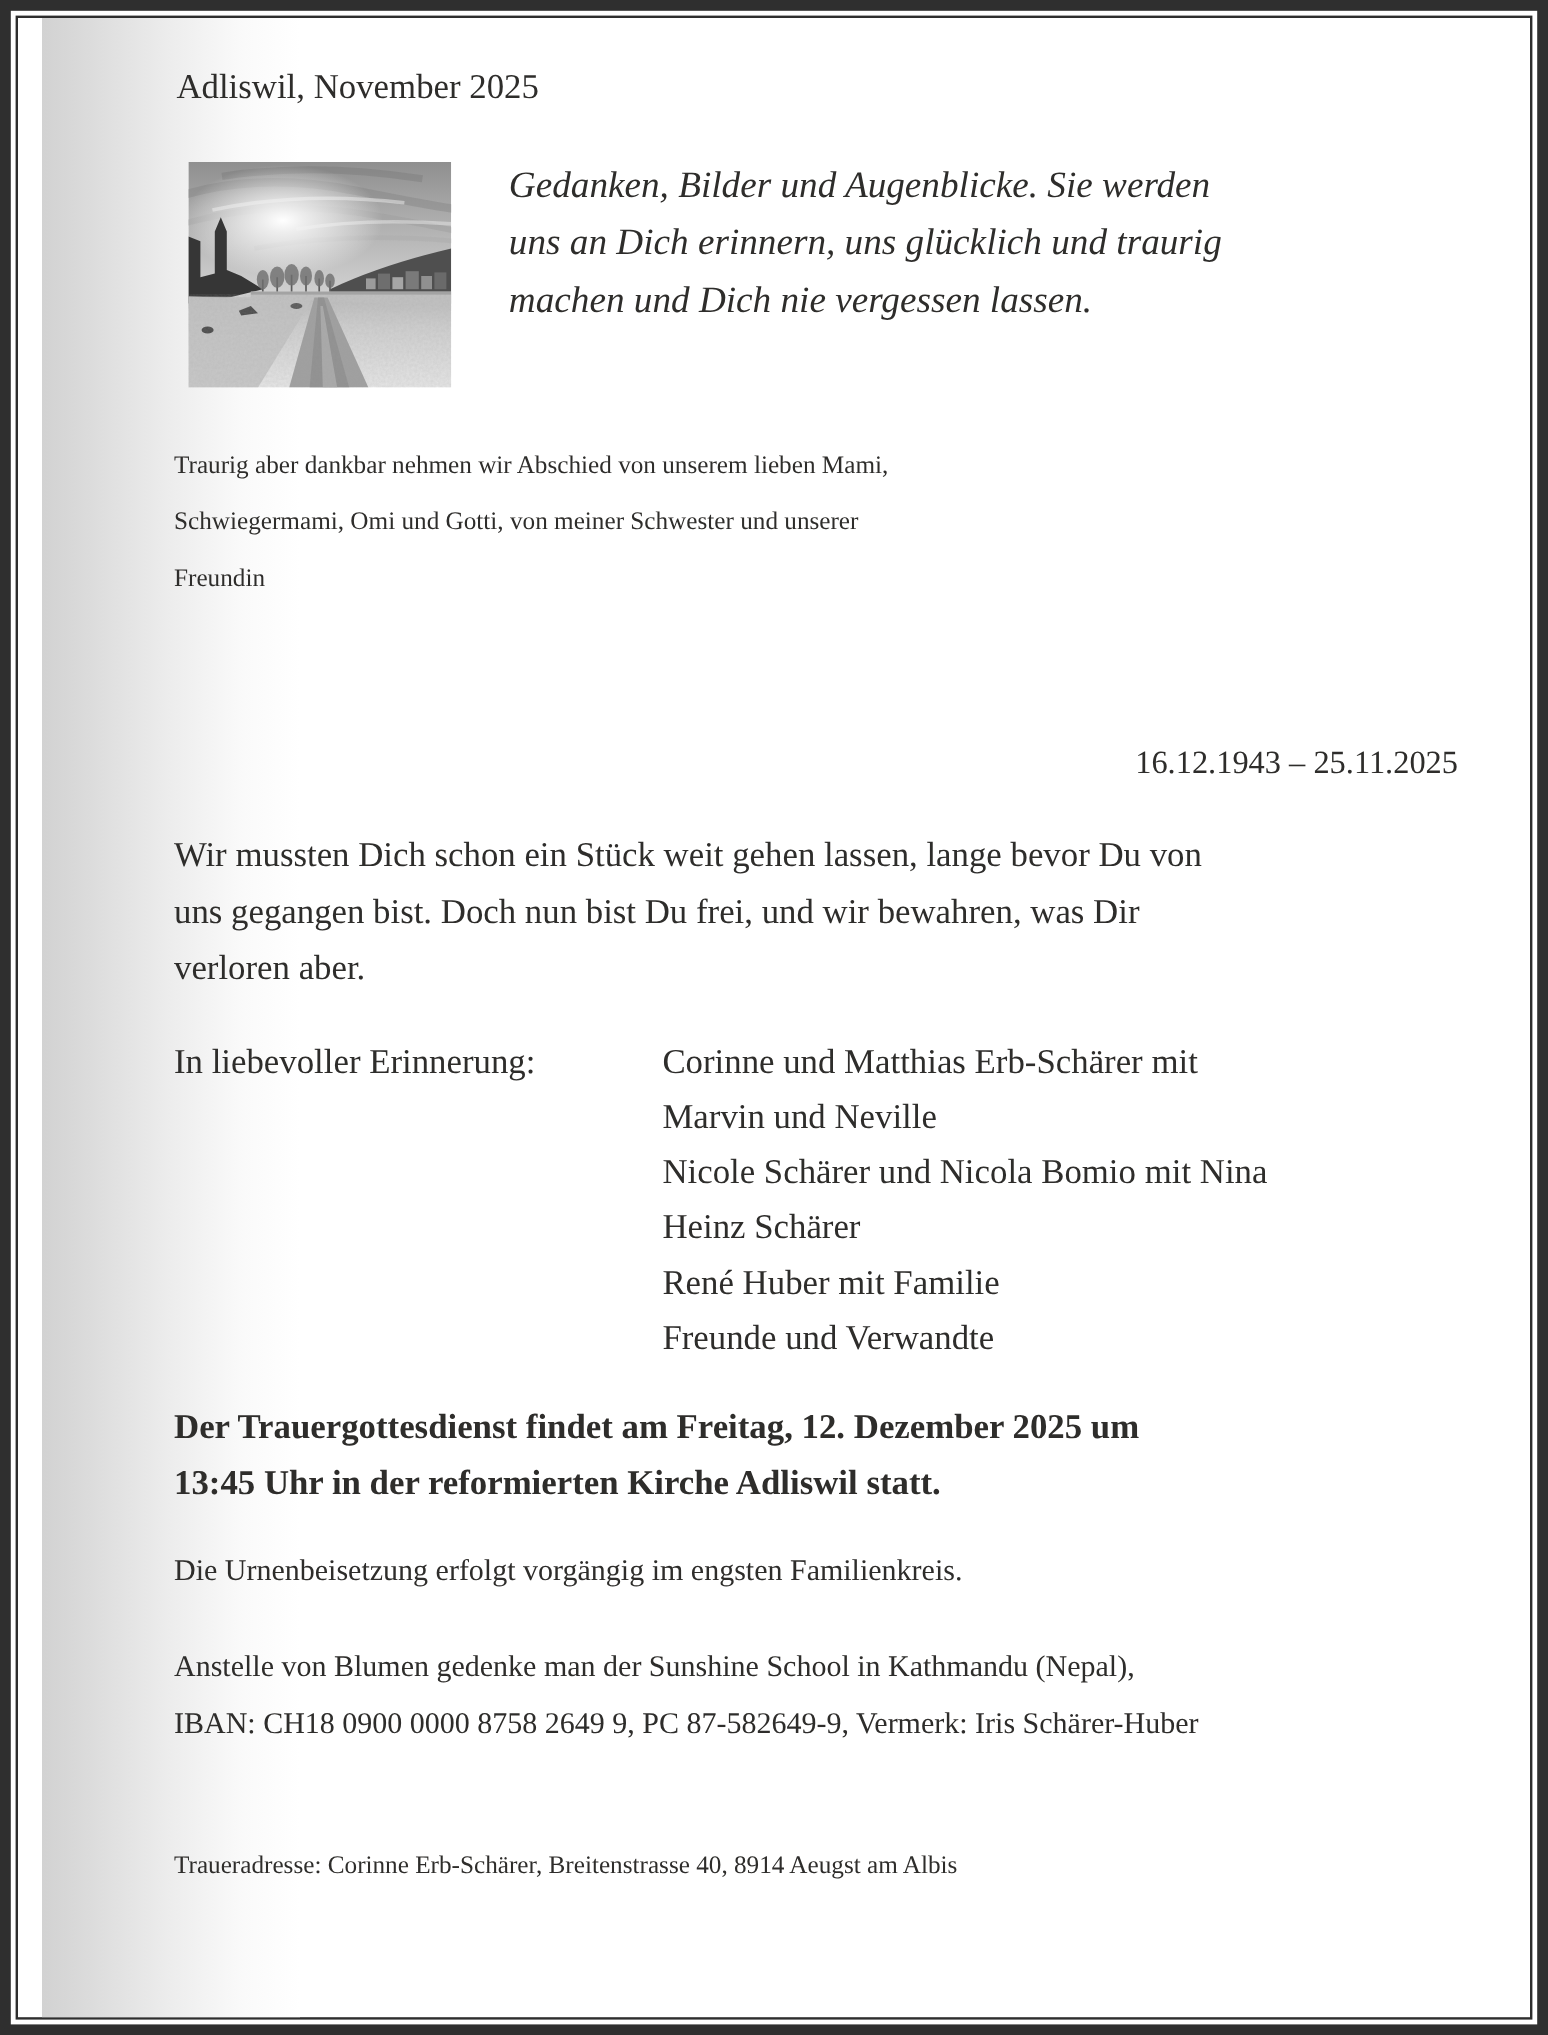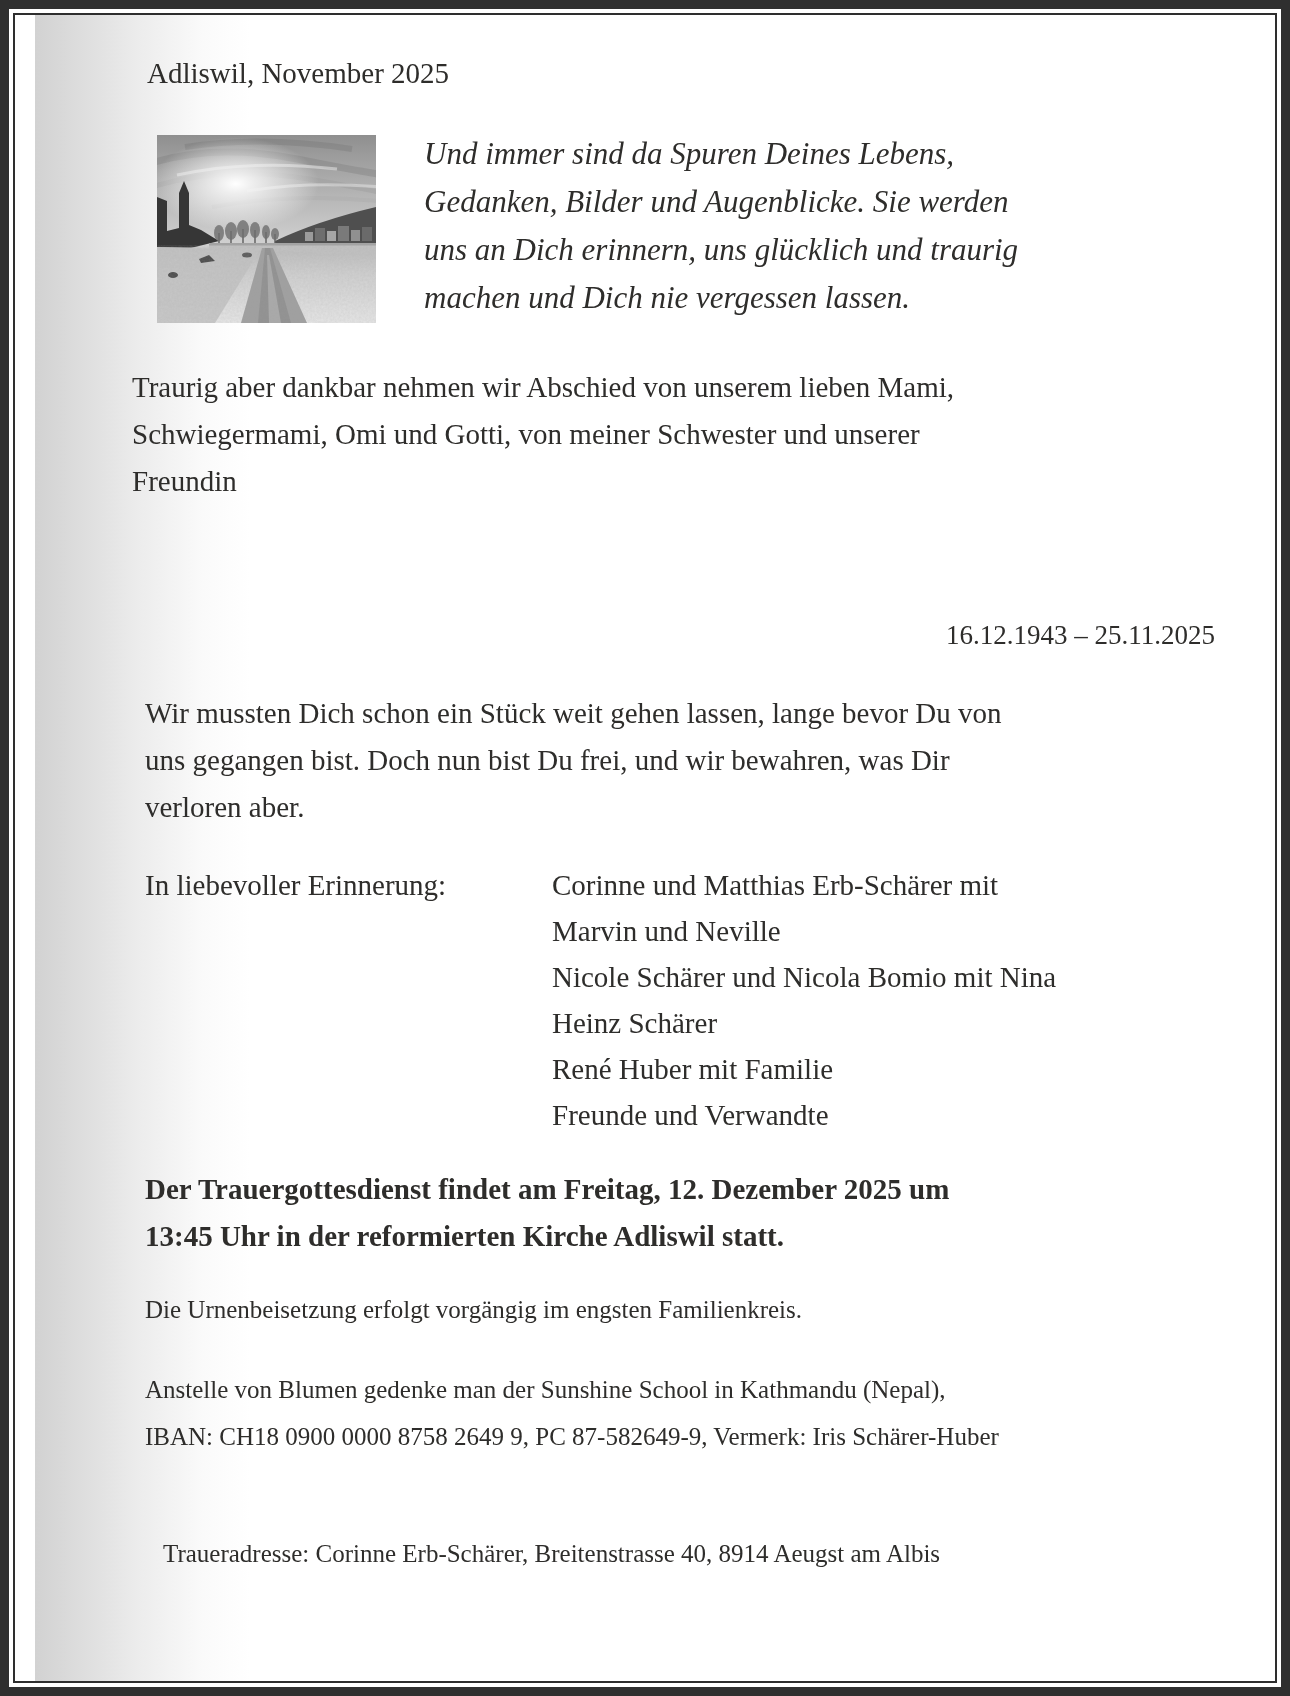--- a/index.html
+++ b/index.html
@@ -16,30 +16,30 @@
   .inner{position:absolute;inset:13px;border:2px solid #2e2e2e;background:#ffffff;}
   .shade{
     position:absolute;left:35px;top:15px;bottom:15px;width:215px;
     background:linear-gradient(to right,#d2d2d2 0%,#d8d8d8 12%,#ececec 48%,#fafafa 78%,#ffffff 100%);
   }
   .content{position:absolute;inset:0;color:#2e2d2b;}
   .abs{position:absolute;}
   .dateline{left:147px;top:54px;font-size:29px;line-height:38px;}
   .photo{left:157px;top:135px;width:219px;height:188px;display:block;}
   .verse{left:424px;top:130px;font-size:31px;font-style:italic;line-height:48px;white-space:nowrap;}
-  .intro{left:132px;top:364px;font-size:29px;line-height:47px;white-space:nowrap;}
+  .intro{left:145px;top:364px;font-size:21px;line-height:47px;white-space:nowrap;}
   .name{left:145px;top:540px;width:1070px;text-align:center;font-size:58px;font-weight:bold;letter-spacing:-0.5px;}
   .dates{left:145px;top:620px;width:1070px;text-align:right;font-size:27px;}
   .farewell{left:145px;top:690px;font-size:29px;line-height:47px;white-space:nowrap;}
   .rem-label{left:145px;top:862px;font-size:29px;line-height:46px;}
   .mourners{left:552px;top:862px;font-size:29px;line-height:46px;white-space:nowrap;}
   .service{left:145px;top:1166px;font-size:29px;line-height:47px;white-space:nowrap;font-weight:bold;}
   .urn{left:145px;top:1290px;font-size:25px;line-height:40px;font-family:Liberation Serif, serif;}
   .donation{left:145px;top:1366px;font-size:25px;line-height:47px;white-space:nowrap;}
-  .address{left:163px;top:1534px;font-size:25px;line-height:40px;text-align:right;}
+  .address{left:145px;top:1534px;font-size:21px;line-height:40px;text-align:right;}
 </style>
 </head>
 <body>
 
 <div class="canvas">
   <div class="mat"></div>
   <div class="inner"></div>
   <div class="shade"></div>
 
   <div class="content">
@@ -126,21 +126,20 @@
       <g fill="#4a4a4a">
         <path d="M42 124 L52 120 L58 126 L44 128 Z"></path>
         <ellipse cx="16" cy="140" rx="5" ry="3"></ellipse>
         <ellipse cx="90" cy="120" rx="5" ry="2.5" fill="#5a5a5a"></ellipse>
       </g>
 
       <rect x="0" y="110" width="219" height="78" filter="url(#grain)" opacity="0.4"></rect>
     </svg>
 
     <div class="abs verse">
-        <div>Und immer sind da Spuren Deines Lebens,</div>
         <div>Gedanken, Bilder und Augenblicke. Sie werden</div>
         <div>uns an Dich erinnern, uns glücklich und traurig</div>
         <div>machen und Dich nie vergessen lassen.</div>
       </div>
 
     <div class="abs intro">
         <div>Traurig aber dankbar nehmen wir Abschied von unserem lieben Mami,</div>
         <div>Schwiegermami, Omi und Gotti, von meiner Schwester und unserer</div>
         <div>Freundin</div>
       </div>

